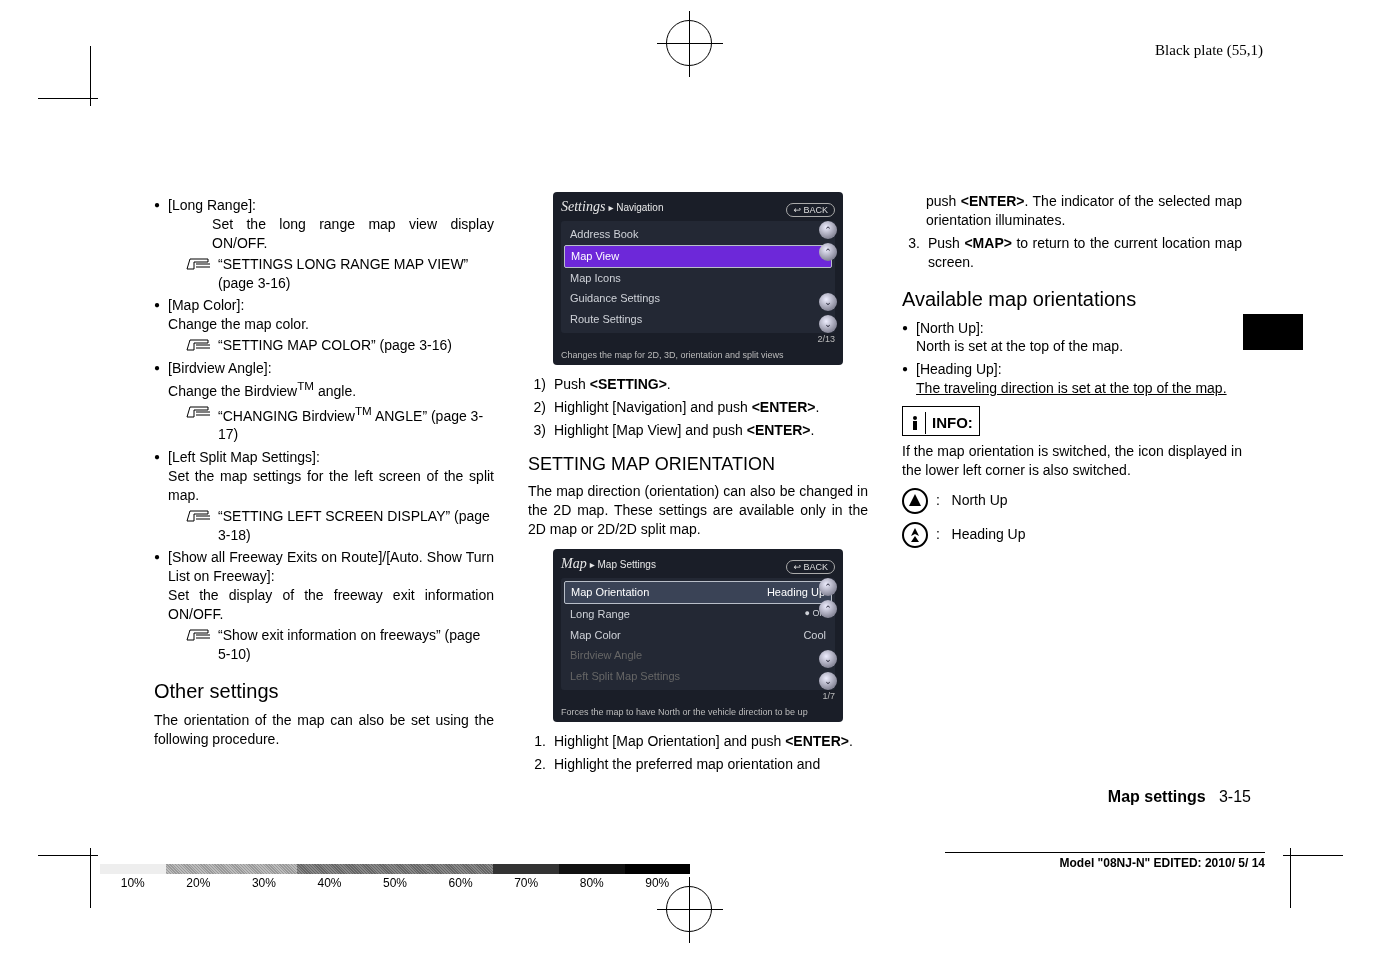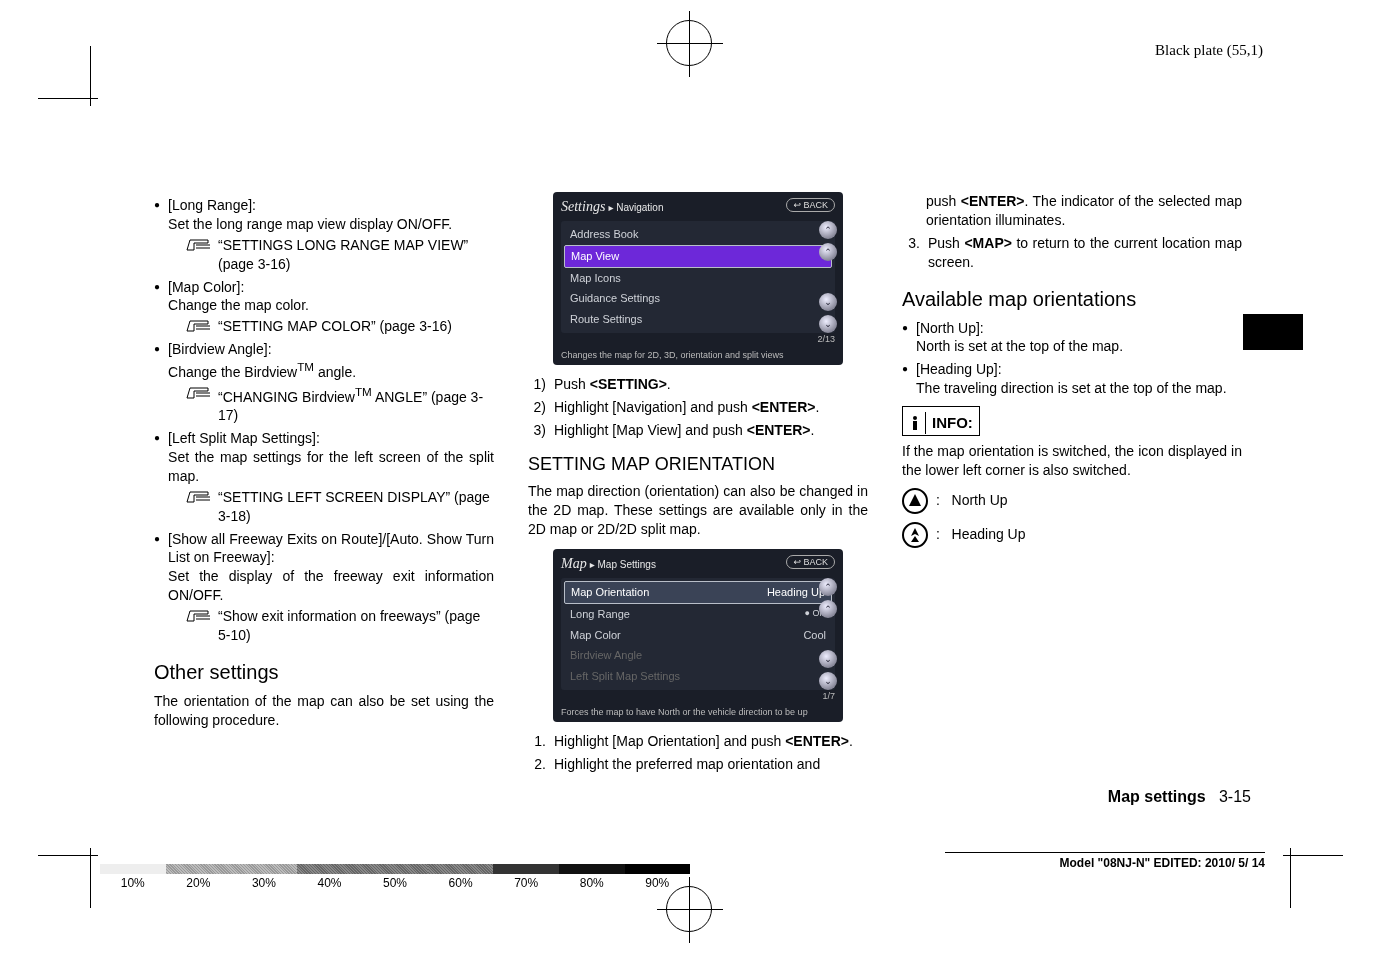--- a/index.html
+++ b/index.html
@@ -79,21 +79,21 @@
   }
   .screenshot {
     width: 290px;
     margin: 0 auto 10px;
     background: #1a1e28;
     border-radius: 4px;
     color: #e8e8e8;
     font-size: 11px;
     padding: 6px 8px 4px;
   }
-  .ss-titlebar { display:flex; justify-content:space-between; align-items:flex-start; margin-bottom:4px; }
+  .ss-titlebar { display:flex; justify-content:space-between; align-items:flex-end; margin-bottom:4px; }
   .ss-title { font-family: cursive, serif; font-style: italic; font-size: 14px; }
   .ss-crumb { font-size: 10px; }
   .ss-back { border:1px solid #aaa; border-radius: 9px; padding: 0 6px; font-size:9px; color:#ddd; }
   .ss-list { background:#232834; border-radius:3px; padding:3px; position:relative; }
   .ss-item { padding: 3px 6px; color:#cfd2d8; }
   .ss-item.selected { background:#6d28d9; border:1px solid #b8bec8; border-radius:2px; color:#fff; }
   .ss-side-btn {
     position:absolute; right:-2px; width:18px; height:18px;
     background: radial-gradient(circle at 40% 35%, #eef 0%, #889 70%);
     border-radius:50%; font-size:9px; display:flex; align-items:center; justify-content:center; color:#223;
@@ -177,21 +177,21 @@
 
   <div class="black-tab"></div>
 
   <div class="content">
 
     <div class="col">
       <div class="bullet-row">
         <div class="dot">●</div>
         <div class="bullet-body">
           <div>[Long Range]:</div>
-          <div style="text-align:justify;">Set the long range map view display ON/OFF.</div>
+          <div style="text-align:justify;margin-left:44px;">Set the long range map view display ON/OFF.</div>
           <div class="sub-ref">
             <span class="ref-icon"><svg viewBox="0 0 26 14">
                   <path d="M1 12 L4 2 L22 2 L22 5 L8 5 L8 12 Z M10 7 L24 7 M10 10 L24 10" stroke="#000" fill="none" stroke-width="1"></path>
                 </svg></span>
             <span class="ref-text">“SETTINGS LONG RANGE MAP VIEW” (page 3-16)</span>
           </div>
         </div>
       </div>
 
       <div class="bullet-row">
@@ -351,21 +351,21 @@
         <div class="dot">●</div>
         <div class="bullet-body">
           <div>[North Up]:</div>
           <div>North is set at the top of the map.</div>
         </div>
       </div>
       <div class="bullet-row">
         <div class="dot">●</div>
         <div class="bullet-body">
           <div>[Heading Up]:</div>
-          <div style="text-align:justify;">The traveling direction is set at the top of the map.</div>
+          <div style="text-align:justify;text-decoration:underline;">The traveling direction is set at the top of the map.</div>
         </div>
       </div>
 
       <div class="info-box">
         <span class="info-icon">
           <svg width="16" height="16" viewBox="0 0 16 16">
               <circle cx="8" cy="3" r="2" fill="#000"></circle>
               <rect x="6" y="6" width="4" height="9" fill="#000"></rect>
             </svg>
         </span>

